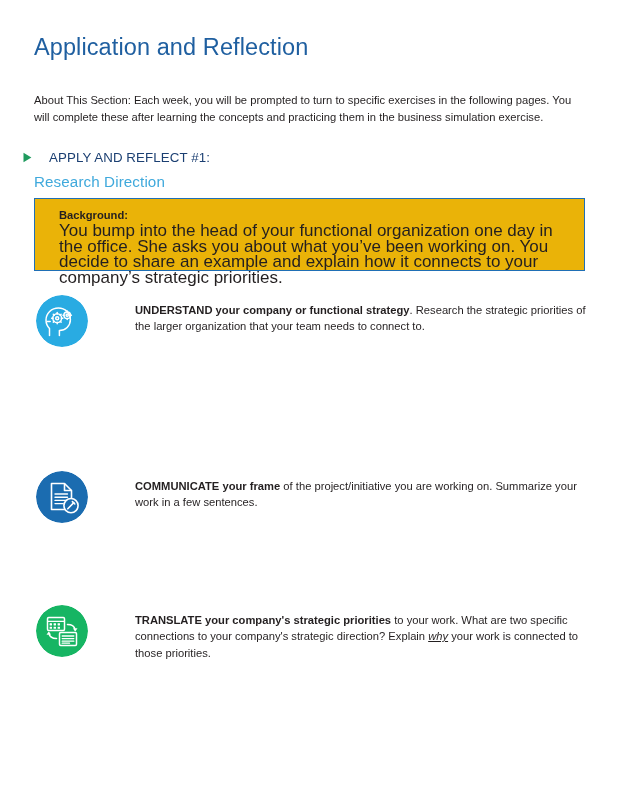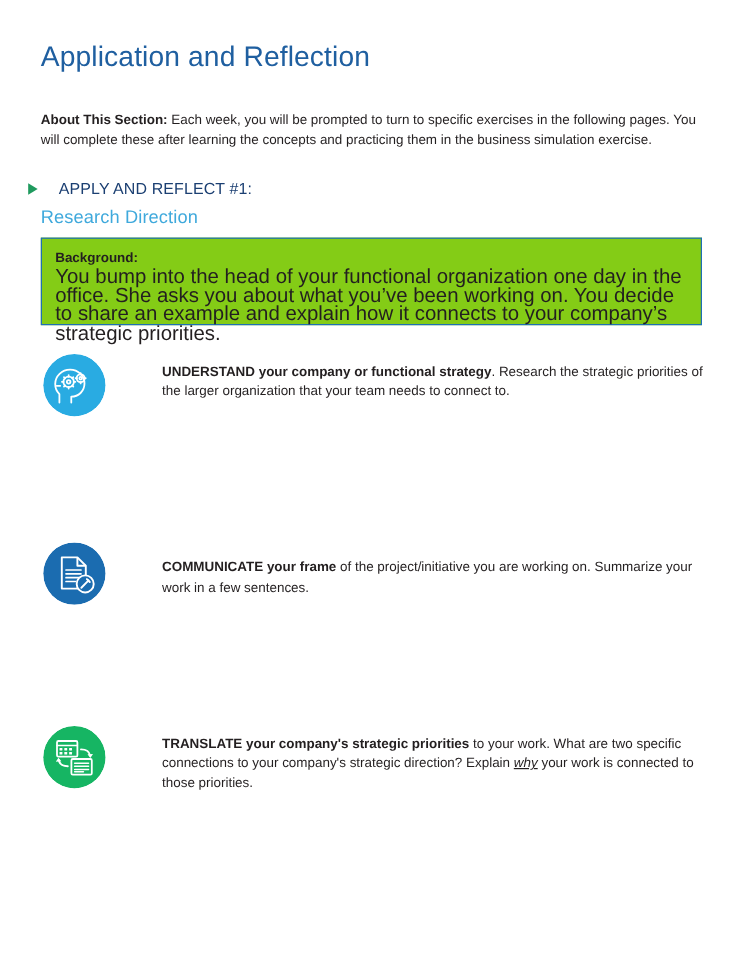--- a/index.html
+++ b/index.html
@@ -40,21 +40,21 @@
   .about-para {
     position: absolute;
     left: 34px;
     top: 92px;
     width: 552px;
     font-size: 11.2px;
     line-height: 16.5px;
     color: #231f20;
     text-align: left;
   }
-  .about-para b { font-weight: 700; }
+  .about-para b { font-weight: 400; }
 
   
   .ar-heading {
     position: absolute;
     left: 23px;
     top: 150px;
     display: flex;
     align-items: center;
     gap: 17px;
   }
@@ -81,23 +81,23 @@
   }
 
   
   .bg-box {
     position: absolute;
     left: 34px;
     top: 198px;
     width: 551px;
     height: 73px;
     box-sizing: border-box;
-    background: #84cc16;
+    background: #eab308;
     border: 1.6px solid #1F6FB5;
-    padding: 9px 11px 8px 11px;
+    padding: 9px 11px 8px 24px;
   }
   .bg-box-title {
     font-size: 11.2px;
     font-weight: 700;
     line-height: 15px;
     color: #231f20;
   }
   .bg-box-body {
     font-size: 17px;
     line-height: 15.6px;
@@ -107,21 +107,21 @@
   
   .step-row {
     position: absolute;
     left: 36px;
     width: 552px;
     display: flex;
     align-items: flex-start;
     gap: 38px;
   }
   .step-row.r1 { top: 295px; }
-  .step-row.r2 { top: 452px; align-items: center; }
+  .step-row.r2 { top: 471px; }
   .step-row.r3 { top: 605px; }
 
   .step-icon {
     width: 52px;
     height: 52px;
     flex: 0 0 auto;
     border-radius: 50%;
     display: block;
   }
   .step-text {

